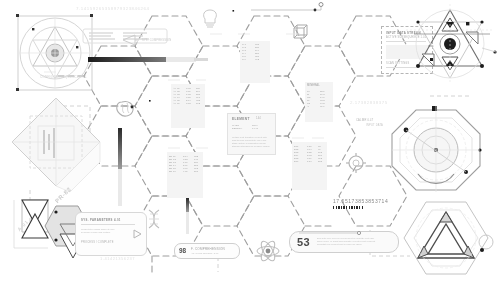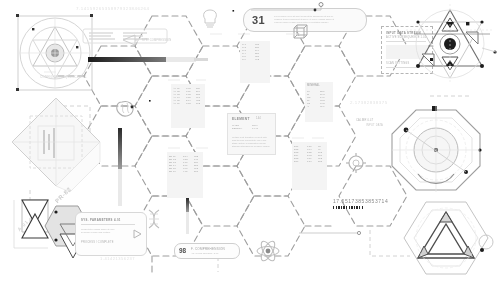--- a/index.html
+++ b/index.html
@@ -122,28 +122,20 @@
     <line x1="13" y1="7" x2="17" y2="7" stroke="#cdcdcd" stroke-width="1"></line>
   </svg>
   <div class="abs cap2" style="left:142px;top:39px;color:#c5c5c5;">SYS. COMPRESSION</div>
 
   <div class="barTrack" style="left:88px;top:57px;width:108px;height:5px;background:#e9e9e9;">
     <div class="barFill" style="left:0;top:0;width:78px;height:5px;"></div>
   </div>
   <div class="abs" style="left:194px;top:58px;width:14px;height:3px;background:#d9d9d9;"></div>
   <div class="abs tiny" style="left:40px;top:76px;color:#d0d0d0;">CONFIG SUBSEQUENCE 2.01</div>
 
-  <div class="pill" style="left:243px;top:8px;width:122px;height:22px;border-radius:11px;">
-    <div class="abs num-big" style="left:8px;top:5px;">31</div>
-    <div class="abs microwrap" style="left:30px;top:6px;width:86px;">
-      <div>Lorem ipsum dolor sit amet consectetur adipiscing elit sed do</div>
-      <div>eiusmod tempor incididunt ut labore et dolore magna aliqua ut</div>
-      <div>enim ad minim veniam quis nostrud exercitation ullamco</div>
-    </div>
-  </div>
   <svg class="abs" style="left:243px;top:2px;" width="126" height="10">
     <line x1="8" y1="8" x2="78" y2="8" stroke="#c9c9c9" stroke-width="1"></line>
     <line x1="78" y1="8" x2="78" y2="3" stroke="#c9c9c9" stroke-width="1"></line>
     <circle cx="78" cy="2.5" r="2" fill="#fff" stroke="#8f8f8f" stroke-width="1"></circle>
     <circle cx="72" cy="8" r="1.4" fill="#333"></circle>
   </svg>
 
   <svg class="abs" style="left:200px;top:8px;" width="20" height="22">
     <path d="M10 2 C4 2 2 7 5 11 L5 15 L15 15 L15 11 C18 7 16 2 10 2 Z" fill="none" stroke="#c9c9c9" stroke-width="1"></path>
     <line x1="6" y1="17" x2="14" y2="17" stroke="#c9c9c9" stroke-width="1"></line>
@@ -392,20 +384,28 @@
       <line x1="11" y1="1" x2="11" y2="4"></line>
         <line x1="11" y1="18" x2="11" y2="21"></line>
       <line x1="1" y1="11" x2="4" y2="11"></line>
         <line x1="18" y1="11" x2="21" y2="11"></line>
     </g>
   </svg>
 
   <div class="abs numstring" style="left:333px;top:198px;font-size:5px;color:#8a8a8a;">17.55173853853714</div>
   <div class="abs" style="left:333px;top:206px;width:30px;height:3px;background:repeating-linear-gradient(90deg,#2a2a2a 0 1.4px,#fff 1.4px 2.6px);"></div>
 
+  <div class="pill" style="left:289px;top:231px;width:108px;height:20px;border-radius:10px;">
+    <div class="abs num-big" style="left:7px;top:4px;">53</div>
+    <div class="abs microwrap" style="left:27px;top:5px;width:76px;">
+      <div>Duis aute irure dolor in reprehenderit in voluptate velit esse</div>
+      <div>cillum dolore eu fugiat nulla pariatur excepteur sint occaecat</div>
+      <div>cupidatat non proident sunt in culpa qui officia</div>
+    </div>
+  </div>
   <svg class="abs" style="left:289px;top:225px;" width="112" height="10">
     <line x1="10" y1="8" x2="70" y2="8" stroke="#cdcdcd" stroke-width="1"></line>
     <circle cx="70" cy="8" r="1.6" fill="#fff" stroke="#9a9a9a" stroke-width="1"></circle>
   </svg>
 
   <svg class="abs" style="left:400px;top:198px;" width="100" height="83">
     <polygon points="26,4 66,4 88,40 66,76 26,76 4,40" fill="none" stroke="#c4c4c4" stroke-width="1"></polygon>
     <polygon points="32,12 60,12 78,40 60,68 32,68 14,40" fill="none" stroke="#dedede" stroke-width=".8"></polygon>
     <path d="M46 14 L74 60 L18 60 Z" fill="none" stroke="#4d4d4d" stroke-width="1.4"></path>
     <path d="M46 26 L64 56 L28 56 Z" fill="none" stroke="#4d4d4d" stroke-width="1.4"></path>

